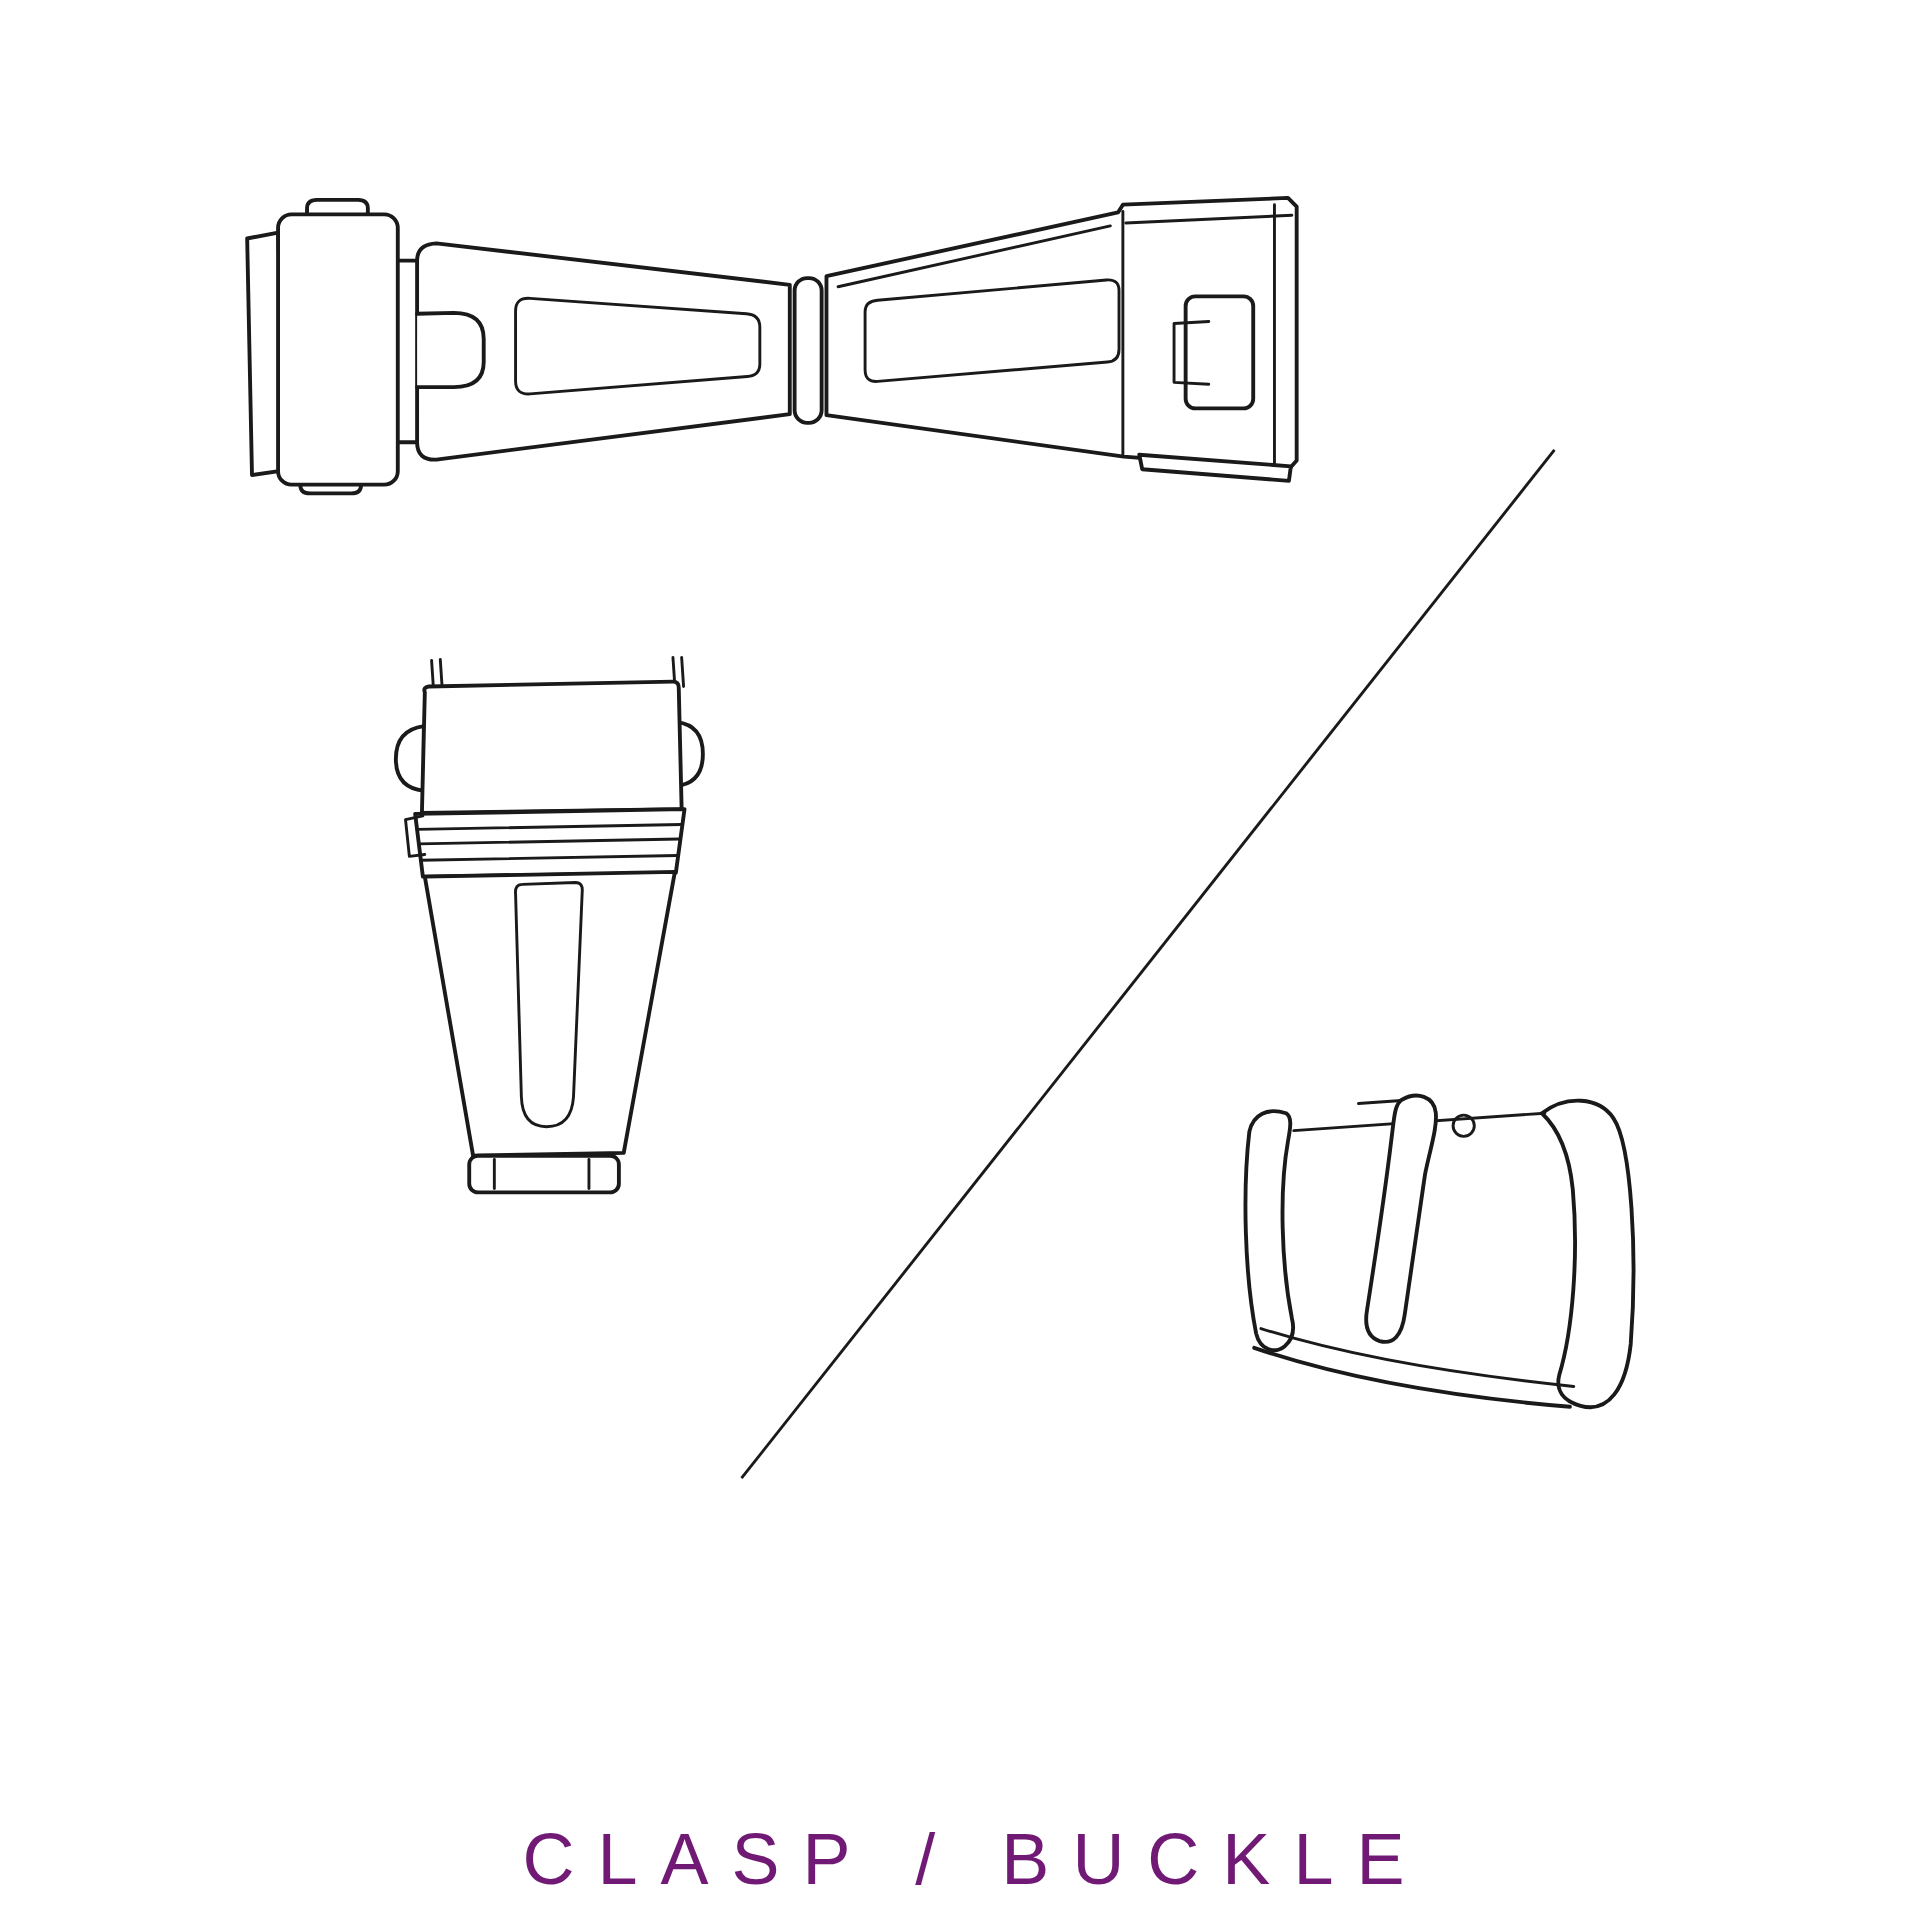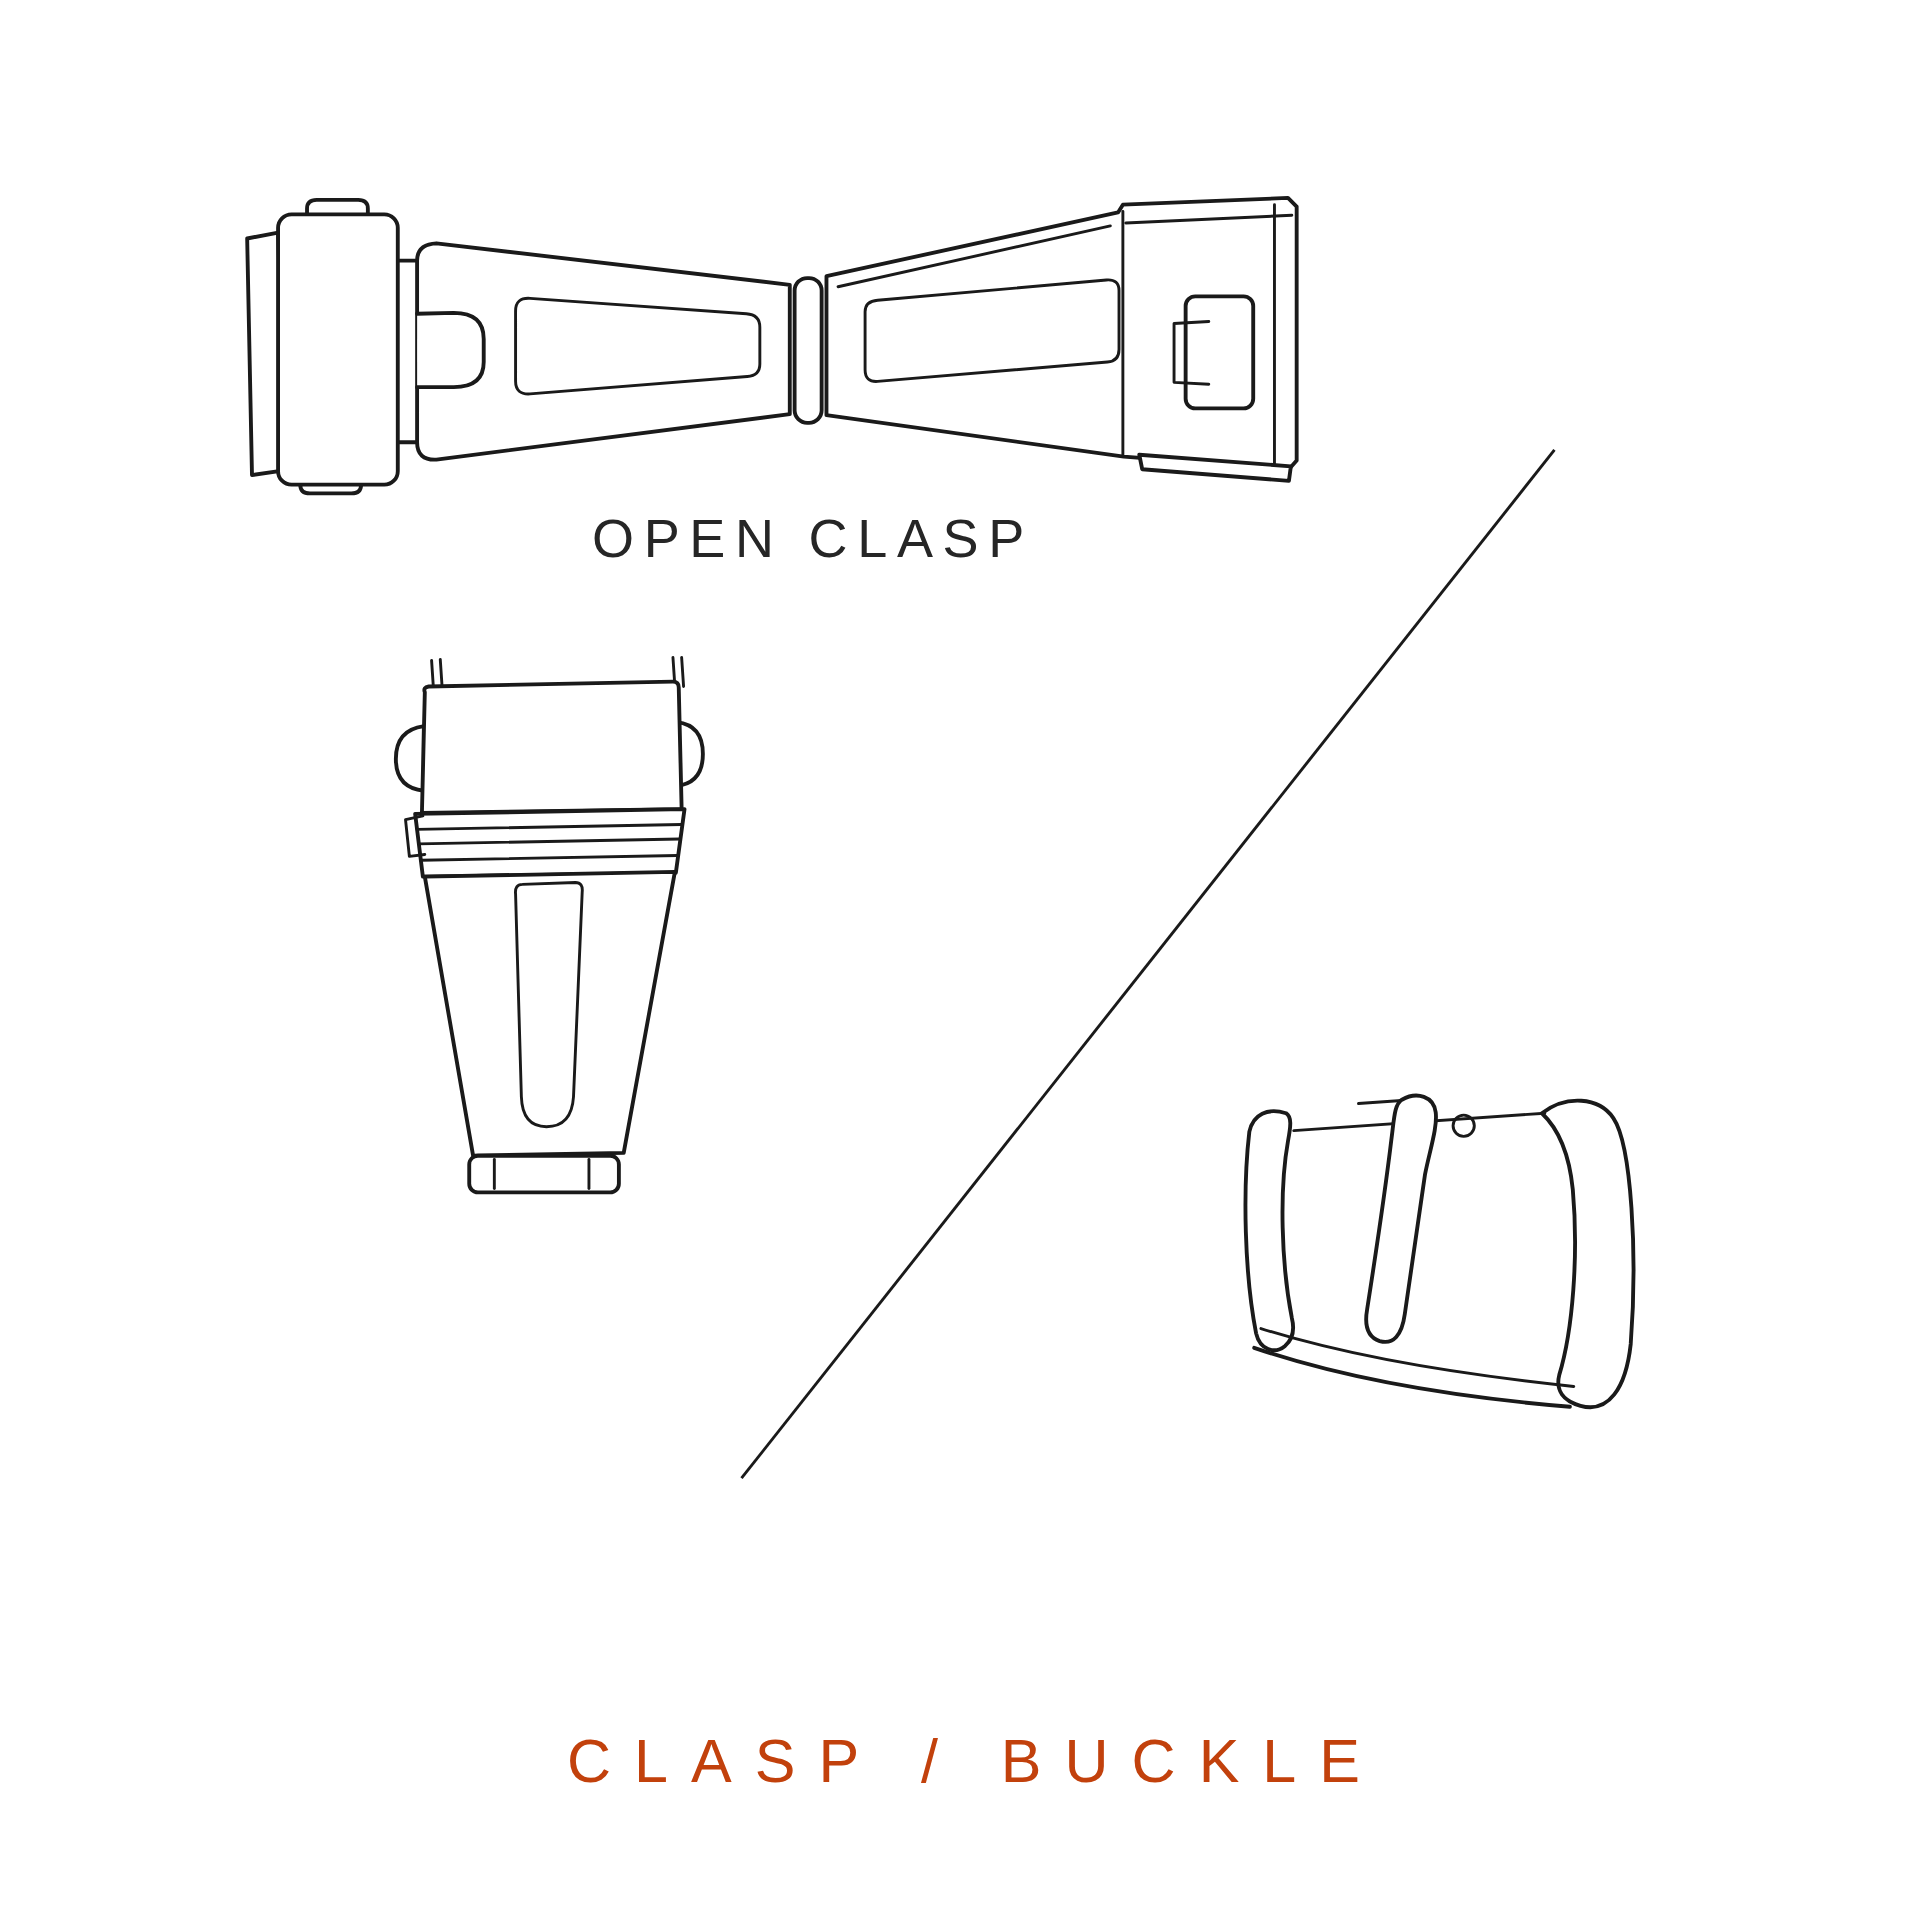--- a/index.html
+++ b/index.html
@@ -42,23 +42,23 @@
     font-size:54px;
     letter-spacing:9.7px;
     white-space:nowrap;
     font-weight:400;
   }
   .caption-open{left:813px;top:507px;}
   .caption-closed{left:536px;top:1238px;}
   .big-title{
     position:absolute;
     transform:translateX(-50%);
-    left:975px;top:1726px;
-    color:#c2410c;
-    font-size:61px;
+    left:975px;top:1818px;
+    color:#701a75;
+    font-size:72px;
     letter-spacing:23px;
     white-space:nowrap;
     font-weight:400;
   }
 </style>
 </head>
 <body style="background: rgb(255, 255, 255);">
 
 <div class="canvas">
 
@@ -141,19 +141,18 @@
 
       <path class="nofill thin" d="M1340 1171 L1600 1153"></path>
       <path class="nofill thin" d="M1407 1143 L1463 1139"></path>
 
       <circle class="nofill thin" cx="1516" cy="1166" r="11"></circle>
 
       <path d="M1452 1139 C1468 1130 1485 1136 1487 1152 C1489 1167 1481 1191 1476 1216 C1468 1271 1459 1331 1455 1361 C1452 1383 1443 1393 1429 1389 C1417 1385 1413 1373 1416 1356 C1423 1311 1435 1231 1441 1181 C1444 1159 1444 1144 1452 1139 Z"></path>
     </g>
   </svg>
 
-  <div class="caption caption-open">OPEN CLASP</div>
 
 
   <div class="big-title">CLASP / BUCKLE</div>
 
 </div>
 
 
 </body></html>

